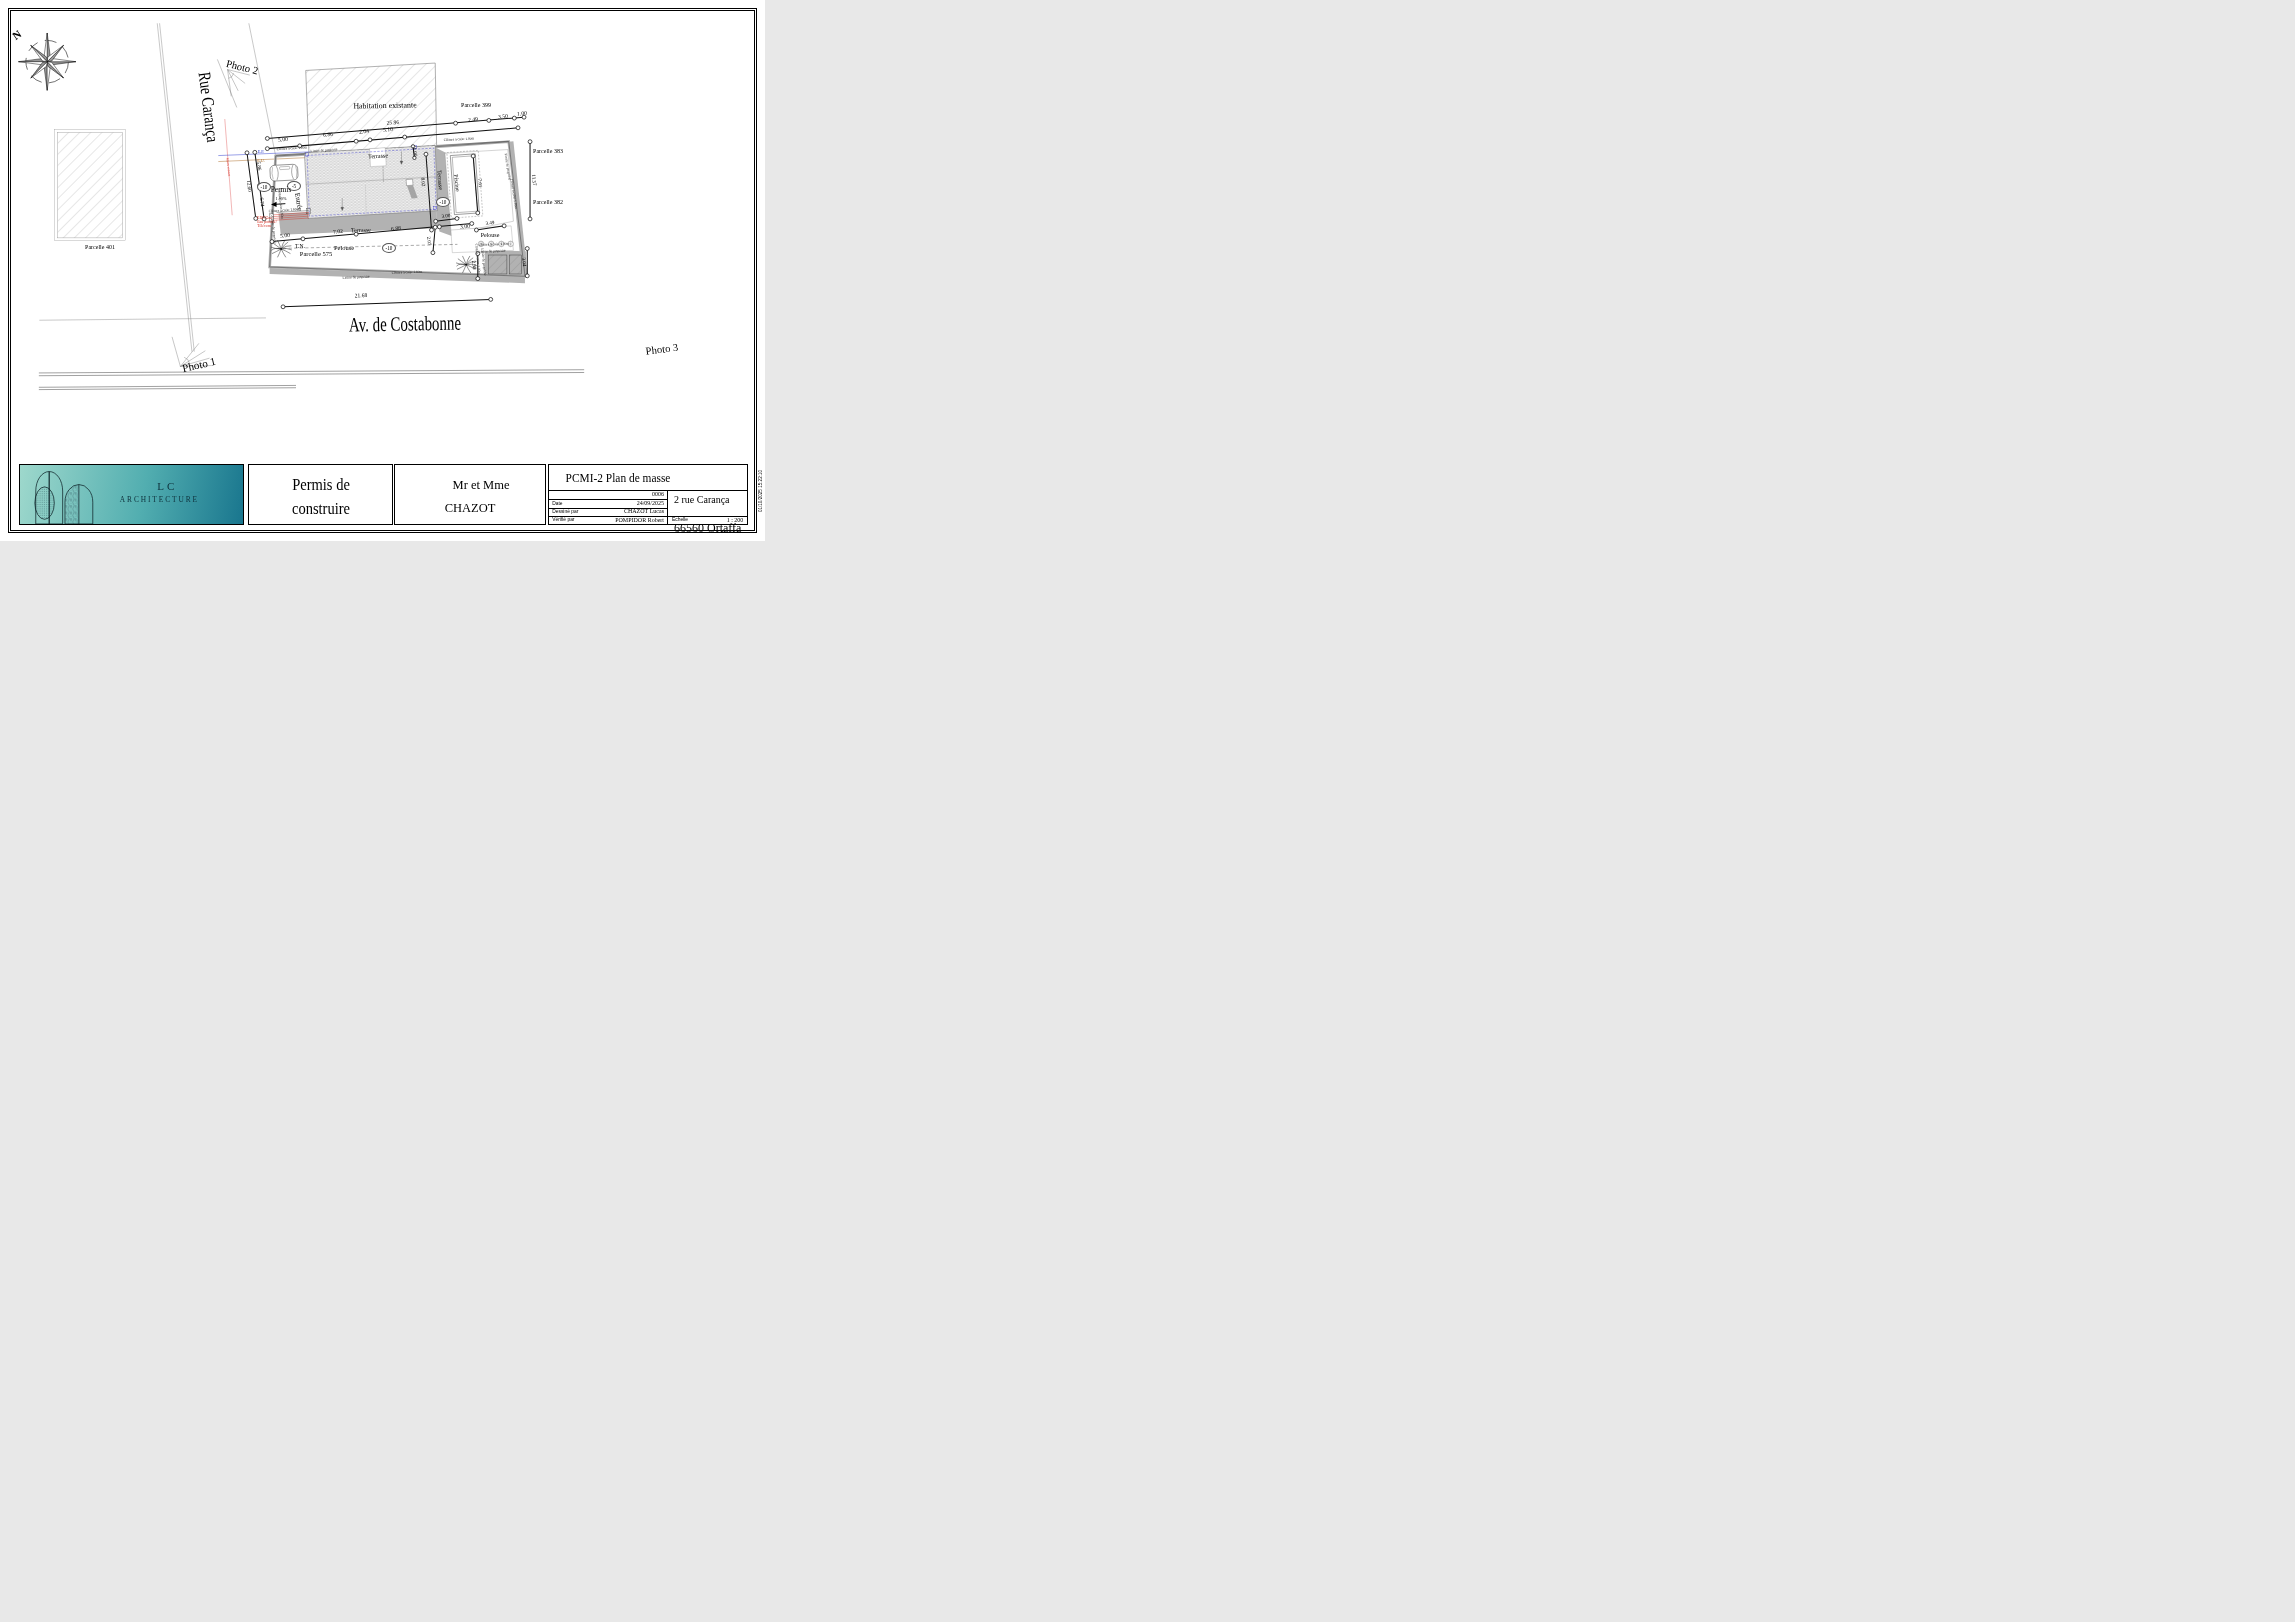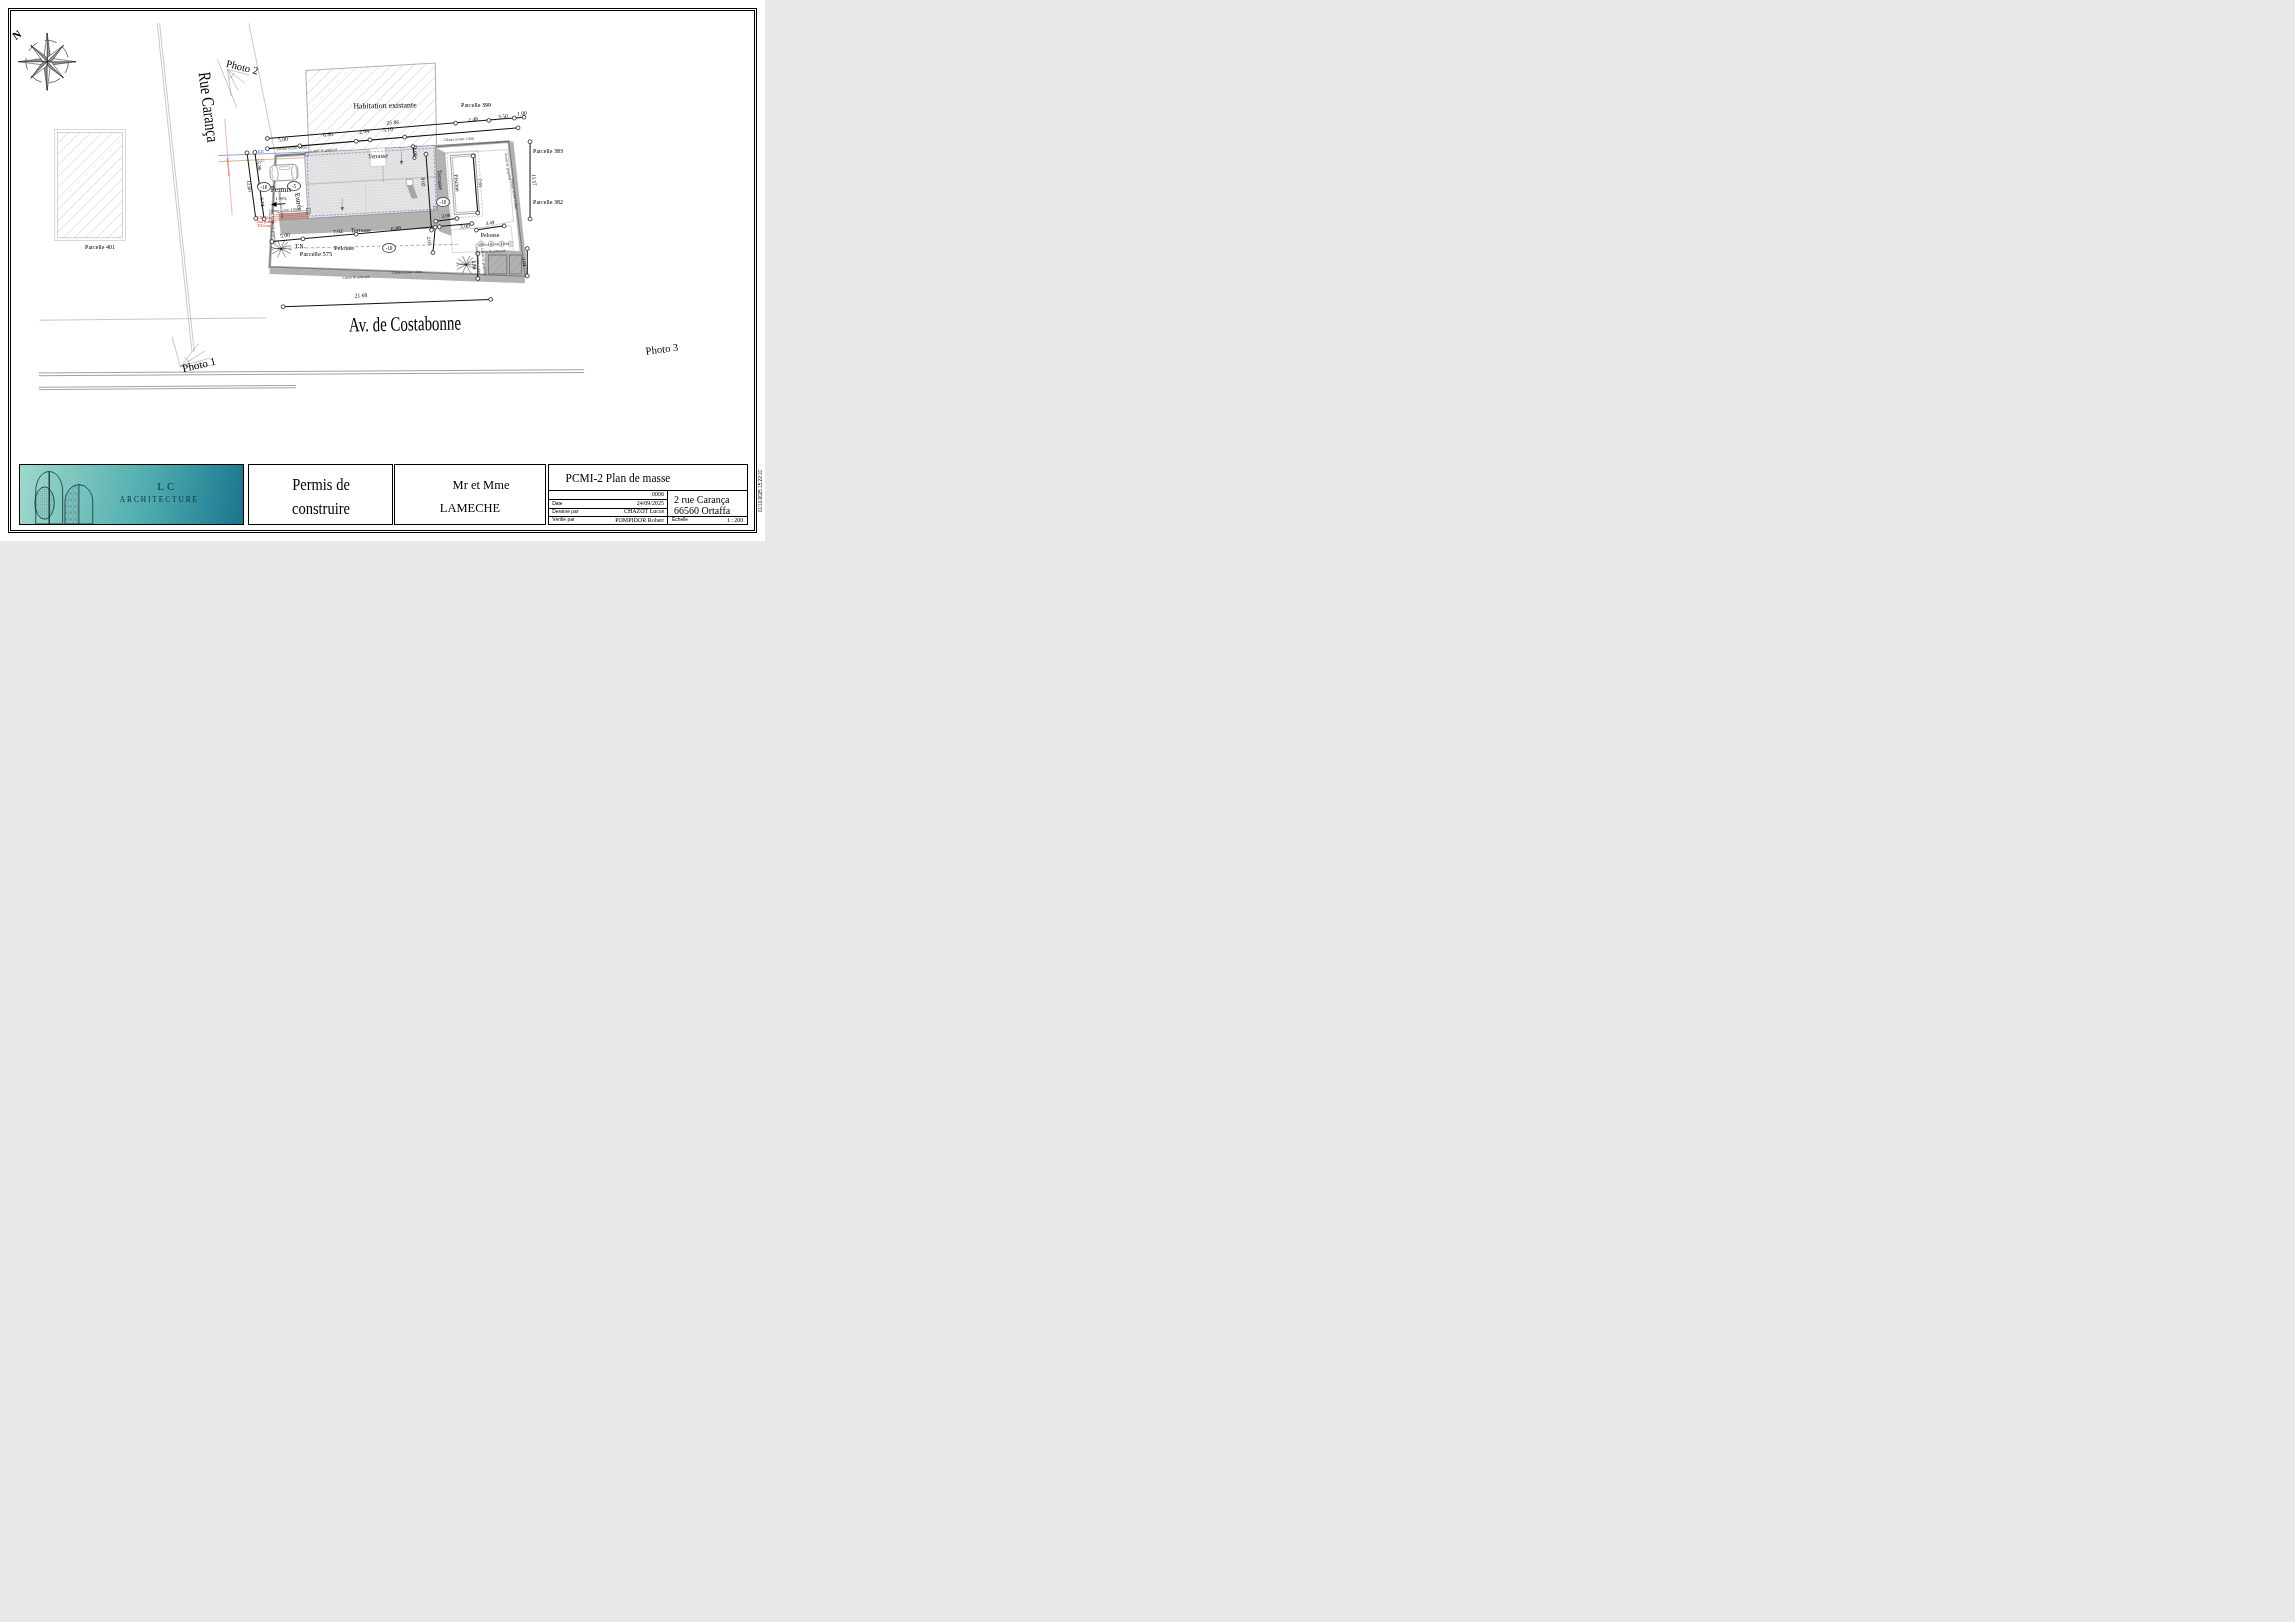--- a/index.html
+++ b/index.html
@@ -407,38 +407,38 @@
     <div class="logo-text" style="left:139px;top:30px;font-size:7.4px;letter-spacing:1.9px">ARCHITECTURE</div>
   </div>
 
   <div class="panel" style="left:248px;top:464px;width:143px;height:59px;text-align:center">
     <div class="lbl" style="left:72px;top:18.5px;font-size:15.3px;--sx:0.95;--sy:1.15">Permis de</div>
     <div class="lbl" style="left:72px;top:43px;font-size:15.3px;--sx:0.95;--sy:1.15">construire</div>
   </div>
 
   <div class="panel" style="left:394px;top:464px;width:150px;height:59px">
     <div class="lbl" style="left:86px;top:20.4px;font-size:12.5px">Mr et Mme</div>
-    <div class="lbl" style="left:75px;top:43px;font-size:12.5px">LAMECHE</div>
+    <div class="lbl" style="left:75px;top:43px;font-size:12.5px">CHAZOT</div>
   </div>
 
   <div class="panel" style="left:548px;top:464px;width:198px;height:59px">
     <div class="lbl" style="left:69px;top:12.5px;font-size:12px;--sx:0.95;--sy:1.1">PCMI-2 Plan de masse</div>
     <div class="p4line" style="left:0;top:24.5px;width:100%;height:0.9px"></div>
     <div class="p4line" style="left:118px;top:24.5px;width:0.9px;height:34px"></div>
     <div class="p4line" style="left:0;top:34px;width:118px;height:0.7px"></div>
     <div class="p4line" style="left:0;top:43px;width:118px;height:0.7px"></div>
     <div class="p4line" style="left:0;top:51px;width:100%;height:0.7px"></div>
     <div class="tb-value" style="right:83px;top:26px">0006</div>
     <div class="tb-label" style="left:3.2px;top:36px">Date</div>
     <div class="tb-value" style="right:83px;top:35px">24/09/2025</div>
     <div class="tb-label" style="left:3.2px;top:44px">Dessiné par</div>
     <div class="tb-value" style="right:83px;top:43px">CHAZOT Lucas</div>
     <div class="tb-label" style="left:3.2px;top:52px">Vérifié par</div>
     <div class="tb-value" style="right:83px;top:52px">POMPIDOR Robert</div>
     <div class="tb-label" style="left:123px;top:52px">Echelle</div>
     <div class="tb-value" style="right:3.7px;top:52px">1 : 200</div>
     <div class="tb-value" style="left:125px;top:29px;font-size:10px">2 rue Carança</div>
-    <div class="tb-value" style="left:125px;top:40px;font-size:10px">66560 Ortaffa</div>
+    <div class="tb-value" style="left:125px;top:56px;font-size:12px">66560 Ortaffa</div>
   </div>
 
   <div class="lbl" style="left:761px;top:491px;font-size:4.6px;--r:-90deg;font-family:'Liberation Sans',sans-serif">01/10/2025 15:22:10</div>
 </div>
 
 
 </body></html>

